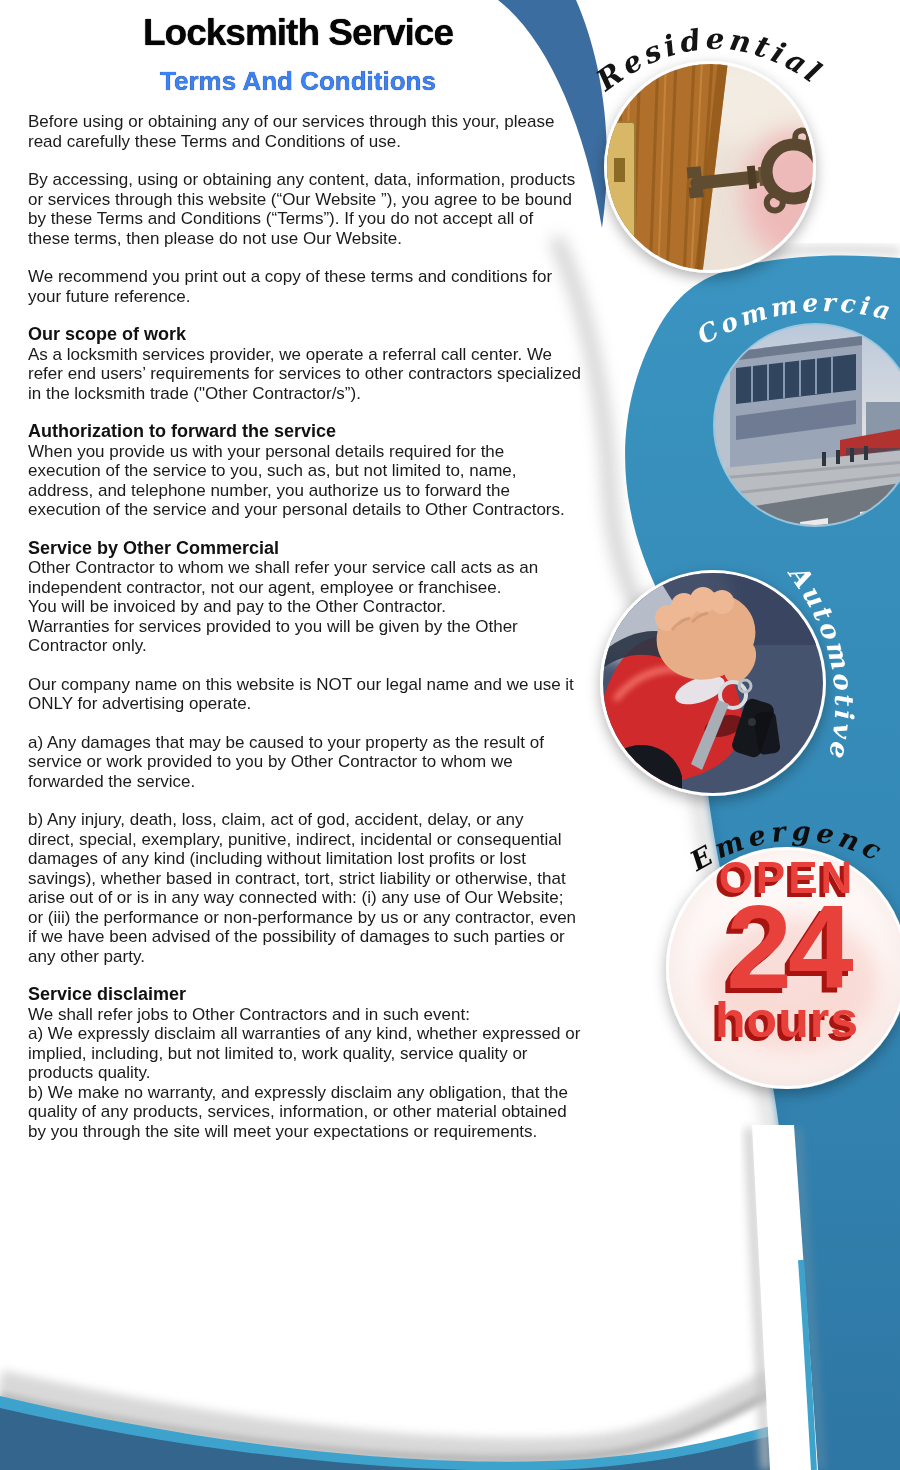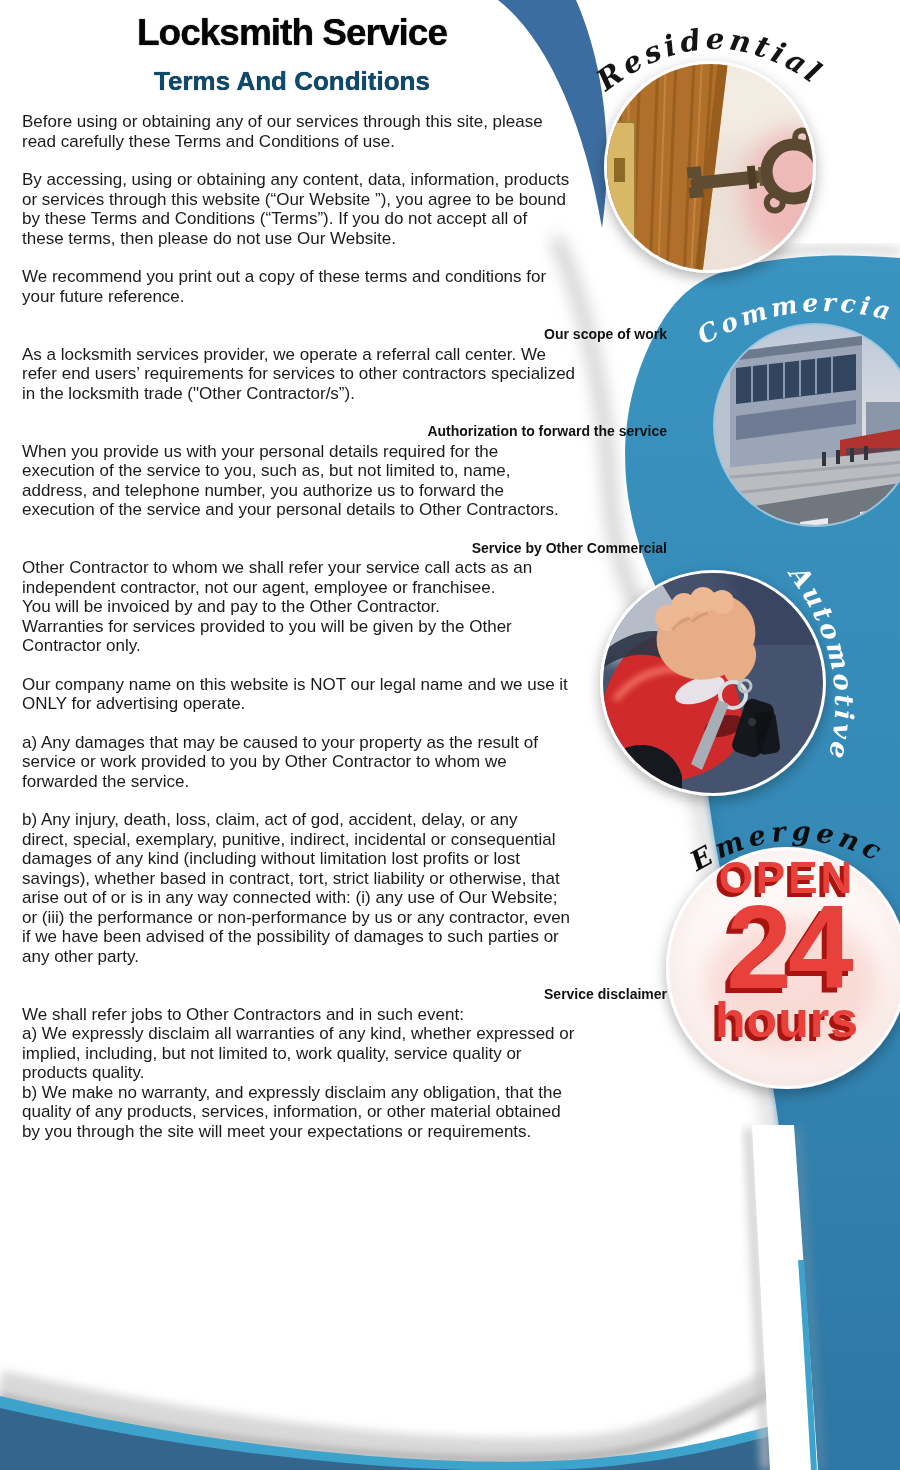--- a/index.html
+++ b/index.html
@@ -1,26 +1,26 @@
 <!DOCTYPE html>
 <html><head>
 <meta charset="utf-8">
 <style>
   html,body{margin:0;padding:0;background:#fff;}
   .page{position:relative;width:900px;height:1470px;overflow:hidden;background:#fff;
         font-family:"Liberation Sans",sans-serif;}
   .art{position:absolute;left:0;top:0;width:900px;height:1470px;}
-  .content{position:absolute;left:22px;top:6px;width:645px;}
+  .content{position:absolute;left:28px;top:6px;width:645px;}
   .heads{width:540px;text-align:center;}
   h1{margin:6px 0 0 0;font-size:37px;line-height:42px;font-weight:bold;color:#050505;
      letter-spacing:-1px;text-shadow:0 0 1px #000;}
-  h2{margin:12px 0 16px 0;font-size:26px;line-height:30px;font-weight:bold;color:#0c4a6e;
+  h2{margin:12px 0 16px 0;font-size:26px;line-height:30px;font-weight:bold;color:#3b82f6;
      text-shadow:0 0 0.8px #000;}
   .text{width:645px;color:#1b1b1b;font-size:17px;line-height:19.5px;}
-  .text h3{margin:0;font-size:14px;line-height:19.5px;font-weight:bold;color:#111;text-align:right;}
+  .text h3{margin:0;font-size:18px;line-height:19.5px;font-weight:bold;color:#111;}
   .text p{margin:0 0 19px 0;white-space:pre-line;}
   svg text{font-family:"Liberation Sans",sans-serif;}
   .script{font-family:"DejaVu Serif",serif;font-style:italic;font-weight:bold;}
 </style>
 </head>
 <body>
 
 <div class="page">
 
   <svg class="art" width="900" height="1470" viewBox="0 0 900 1470">
@@ -230,21 +230,21 @@
     </text>
   </svg>
 
   <div class="content">
     <div class="heads">
       <h1>Locksmith Service</h1>
       <h2>Terms And Conditions</h2>
     </div>
     <div class="text">
       <section>
-        <p>Before using or obtaining any of our services through this site, please
+        <p>Before using or obtaining any of our services through this your, please
 read carefully these Terms and Conditions of use.</p>
       </section>
       <section>
         <p>By accessing, using or obtaining any content, data, information, products
 or services through this website (“Our Website ”), you agree to be bound
 by these Terms and Conditions (“Terms”). If you do not accept all of
 these terms, then please do not use Our Website.</p>
       </section>
       <section>
         <p>We recommend you print out a copy of these terms and conditions for

